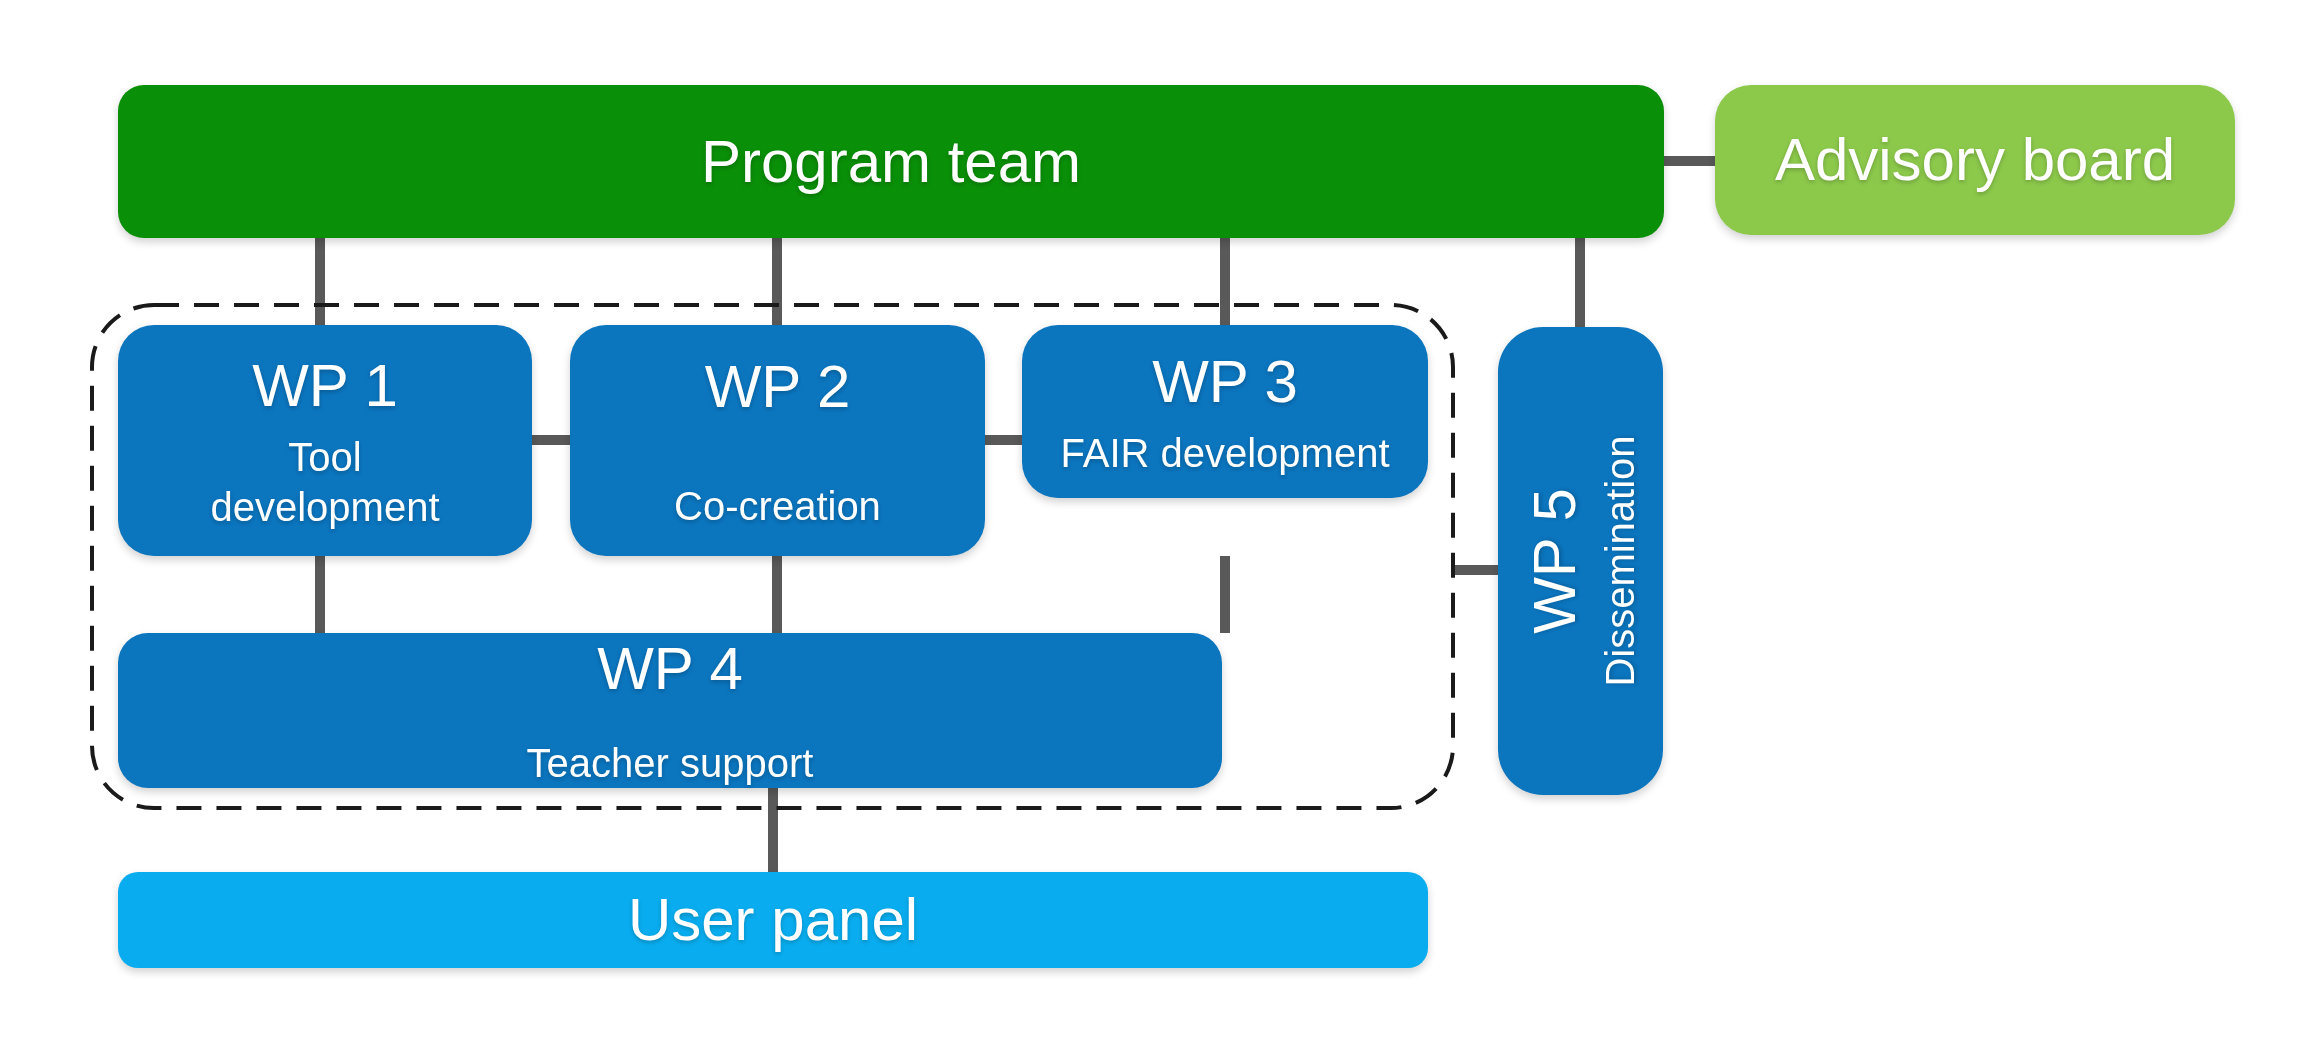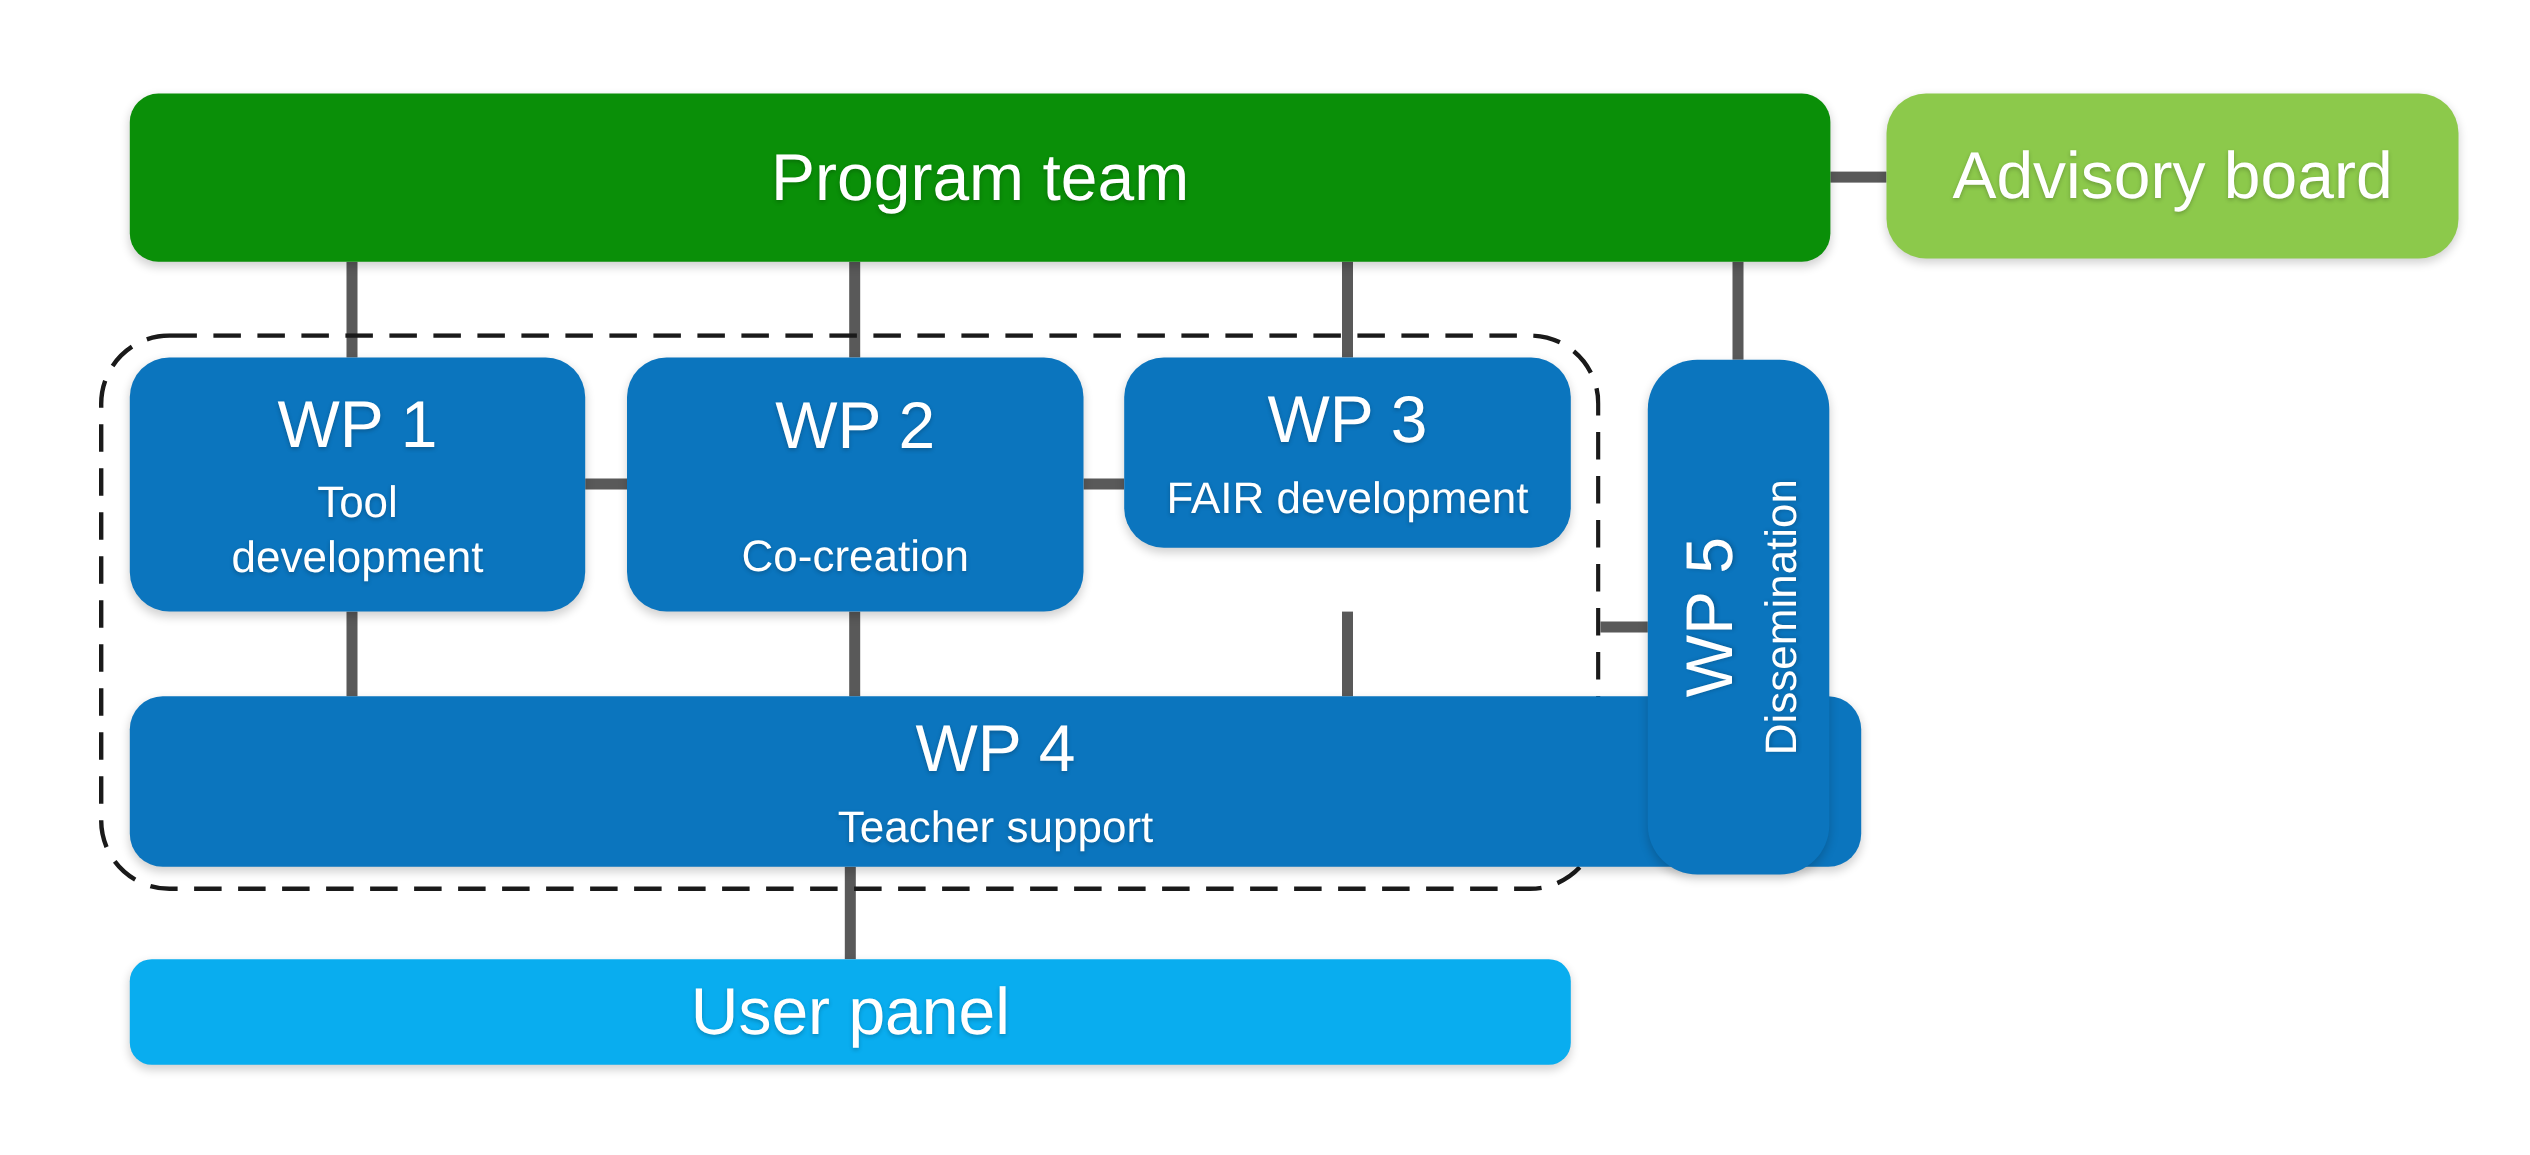--- a/index.html
+++ b/index.html
@@ -66,21 +66,21 @@
     background: var(--green-light, #8cc94b);
     border-radius: 36px;
   }
   .wp {
     background: var(--blue, #0b75be);
     border-radius: 36px;
   }
   .wp1 { left: 118px;  top: 325px; width: 414px; height: 231px; }
   .wp2 { left: 570px;  top: 325px; width: 415px; height: 231px; gap: 48px; }
   .wp3 { left: 1022px; top: 325px; width: 406px; height: 173px; }
-  .wp4 { left: 118px;  top: 633px; width: 1574px; height: 155px; border-radius: 30px; }
+  .wp4 { left: 118px;  top: 633px; width: 1104px; height: 155px; border-radius: 30px; justify-content: space-between; }
   .wp5 { left: 1498px; top: 327px; width: 165px; height: 468px; border-radius: 45px; }
   .user-panel {
     left: 118px; top: 872px; width: 1310px; height: 96px;
     background: var(--cyan, #09adef);
     border-radius: 20px;
   }
   .sub-narrow { max-width: 250px; }
 
   
   .wp5-inner {

